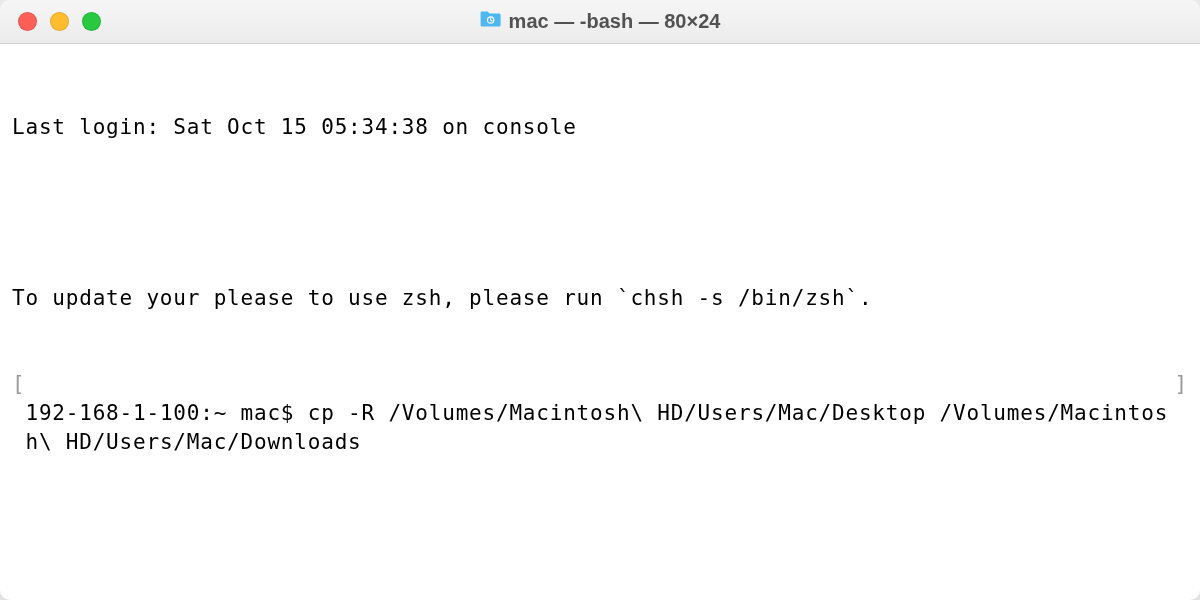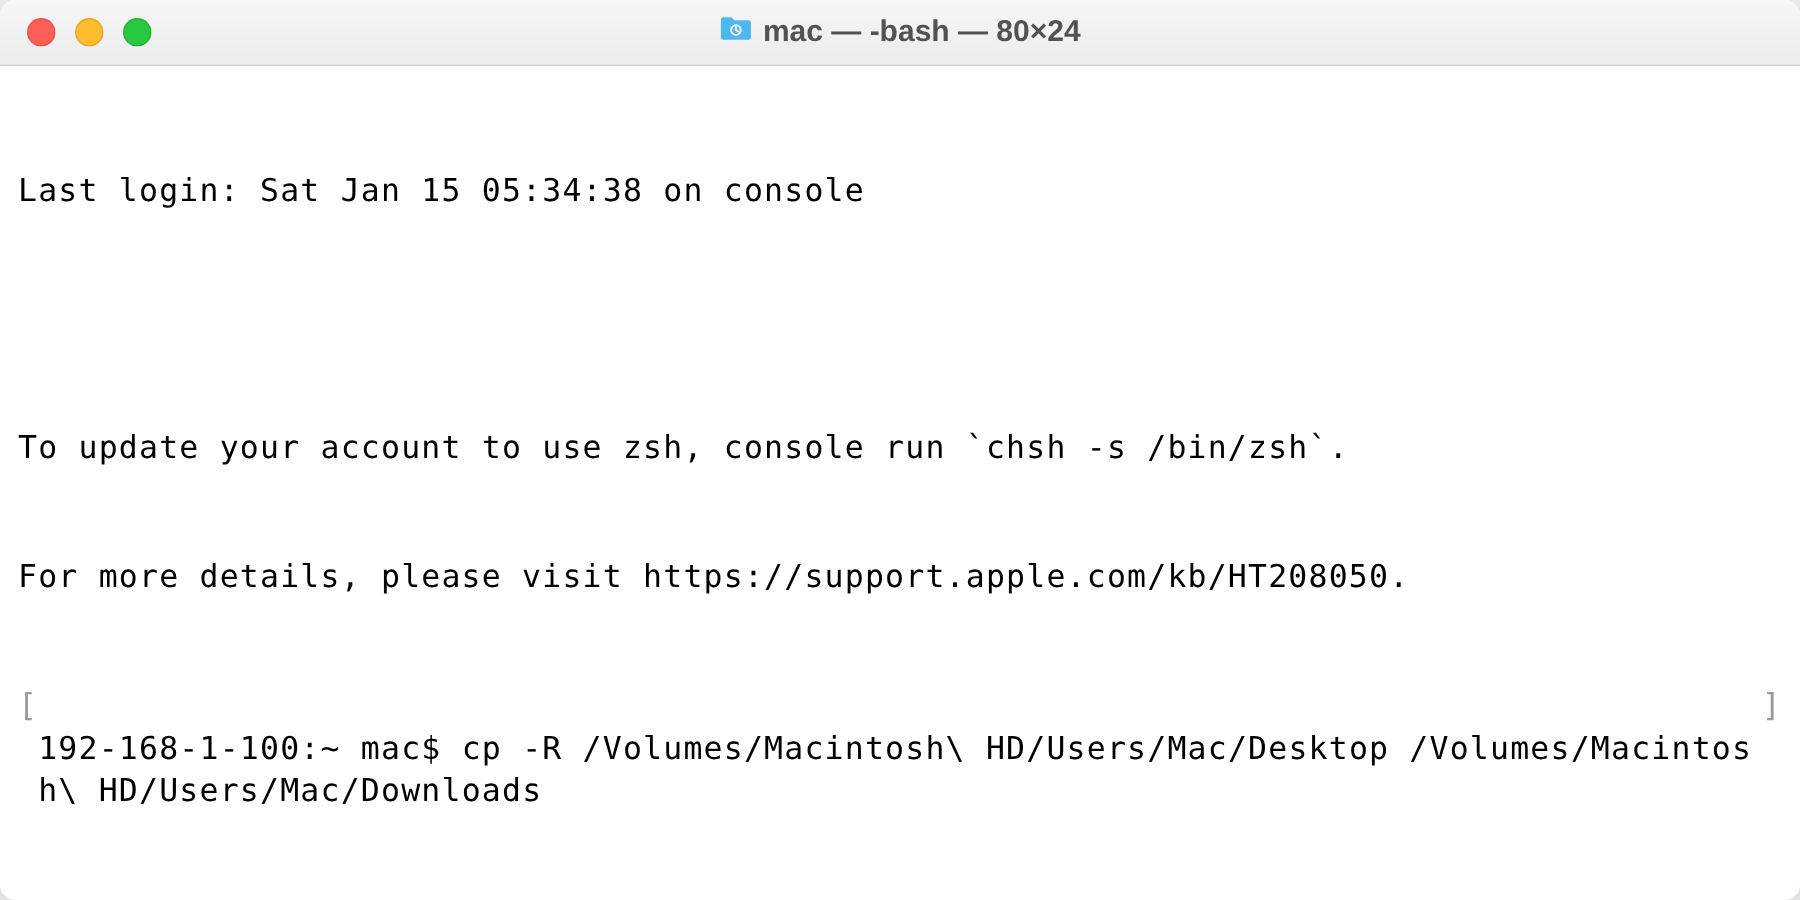--- a/index.html
+++ b/index.html
@@ -103,24 +103,23 @@
       <svg class="folder-icon" viewBox="0 0 22 18">
         <path d="M1 3 C1 2 1.5 1.5 2.5 1.5 L8 1.5 L10 3.5 L19.5 3.5 C20.5 3.5 21 4 21 5 L21 15 C21 16 20.5 16.5 19.5 16.5 L2.5 16.5 C1.5 16.5 1 16 1 15 Z" fill="#4fb7f0"></path>
         <circle cx="11" cy="10" r="3.2" fill="none" stroke="#ffffff" stroke-width="1.2"></circle>
         <path d="M11 8 L11 10 L12.5 11" stroke="#ffffff" stroke-width="1.2" fill="none" stroke-linecap="round"></path>
       </svg>
       <span>mac — -bash — 80×24</span>
     </div>
   </div>
 
   <div class="terminal-body">
-    <div class="terminal-line">Last login: Sat Jan 15 05:34:38 on console</div>
+    <div class="terminal-line">Last login: Sat Oct 15 05:34:38 on console</div>
     <div class="terminal-line"></div>
-    <div class="terminal-line">To update your account to use zsh, console run `chsh -s /bin/zsh`.</div>
-    <div class="terminal-line">For more details, please visit https://support.apple.com/kb/HT208050.</div>
+    <div class="terminal-line">To update your please to use zsh, please run `chsh -s /bin/zsh`.</div>
     <div class="bracketed">
       <span class="bracket">[</span>
       <span class="cmd-content">192-168-1-100:~ mac$ cp -R /Volumes/Macintosh\ HD/Users/Mac/Desktop /Volumes/Macintosh\ HD/Users/Mac/Downloads</span>
       <span class="bracket">]</span>
     </div>
     
   </div>
 </div>
 
 </body></html>

